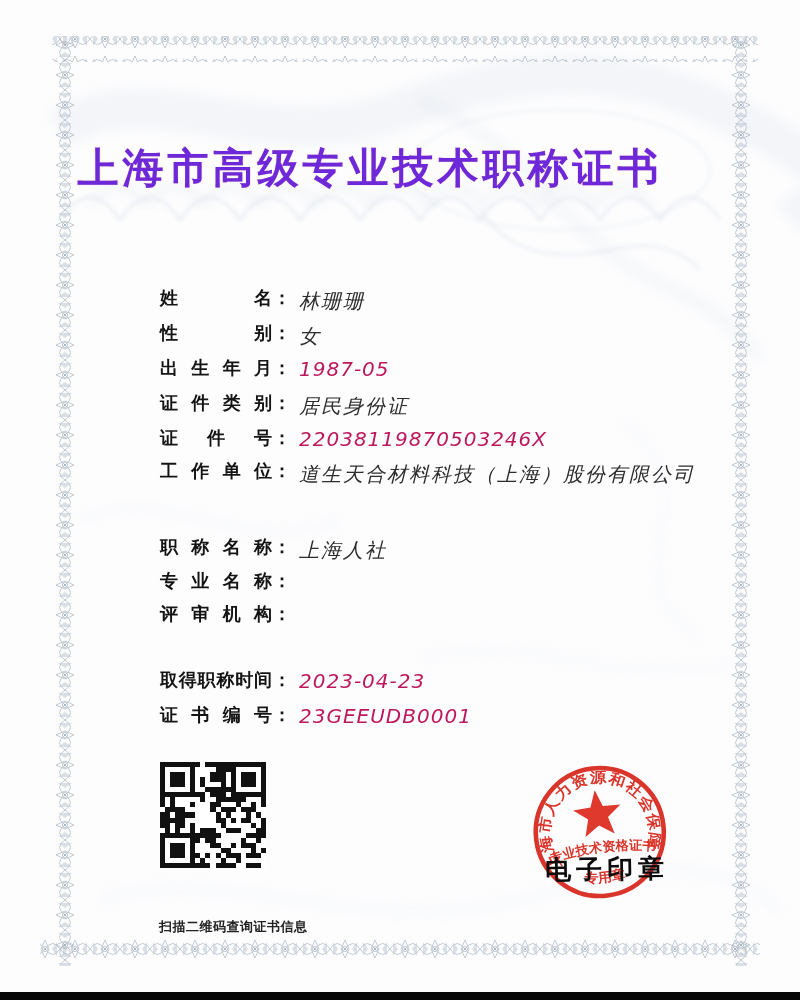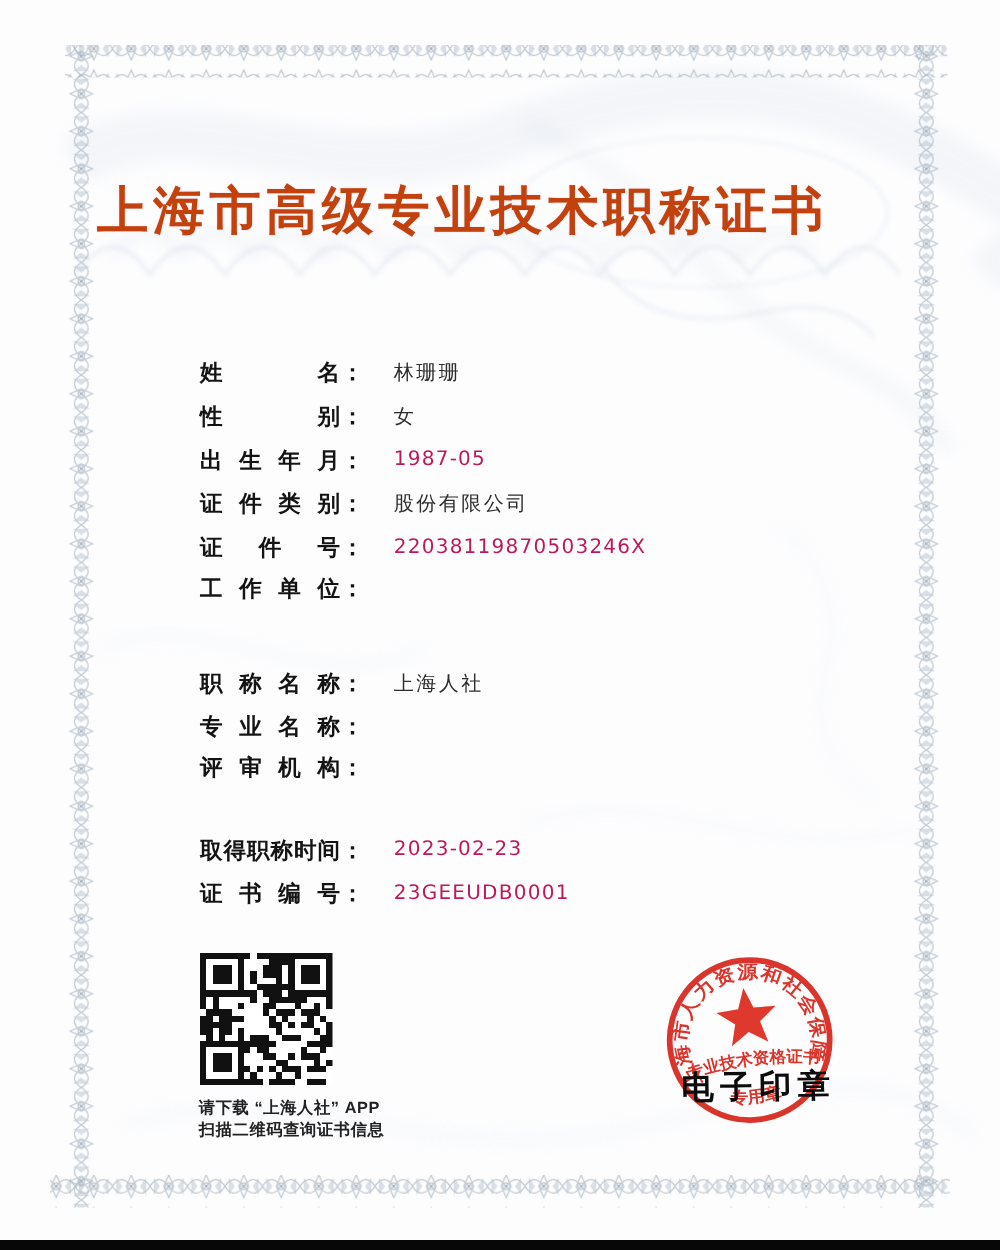--- a/index.html
+++ b/index.html
@@ -17,54 +17,55 @@
   .wm{position:absolute;left:0;top:0;width:800px;height:1000px;pointer-events:none;}
   
   .border-svg{position:absolute;left:0;top:0;width:800px;height:1000px;pointer-events:none;}
   
   .bottom-bar{position:absolute;left:0;top:992px;width:800px;height:8px;background:#070707;}
   
   .cert-title{
     position:absolute;left:0;top:141px;width:740px;
     text-align:center;
     font-size:41px;font-weight:700;letter-spacing:4px;
-    color:#c2410c;
+    color:#6d28d9;
     font-family:"Liberation Sans",sans-serif;
     text-shadow:0 0 1px rgba(194,25,30,.35);
   }
   
   .frow{position:absolute;left:160px;display:flex;align-items:flex-start;}
   .flabel{
     width:112px;flex:0 0 112px;
     font-size:18px;font-weight:700;color:#141414;
     font-family:"Liberation Sans",sans-serif;
   }
   .jchars{display:flex;justify-content:space-between;}
   .fcolon{font-size:18px;font-weight:700;color:#141414;margin-left:1px;}
   .fvalue{
-    margin-left:24px;padding-top:2px;
-    font-size:16px;color:#2d2d2d;letter-spacing:2px;
+    margin-left:8px;padding-top:2px;
+    font-size:20px;color:#2d2d2d;letter-spacing:2px;
     font-family:"DejaVu Serif","Liberation Serif",serif;
     white-space:nowrap;
+    font-style:italic;
   }
   .fvalue.num{
     font-family:"DejaVu Sans","Liberation Sans",sans-serif;
     letter-spacing:1px;color:#be185d;font-weight:500;padding-top:1px;
   }
   .fvalue.wrap{white-space:normal;width:438px;line-height:26px;letter-spacing:3px;}
   
   .qr-box{position:absolute;left:160px;top:762px;width:106px;height:106px;}
   .qr-box svg{display:block;width:106px;height:106px;shape-rendering:crispEdges;}
   .qr-caption{
     position:absolute;left:159px;width:230px;
     font-size:13px;font-weight:700;color:#222;letter-spacing:0.5px;
     font-family:"Liberation Sans",sans-serif;
   }
   .qr-cap1{top:877px;}
-  .qr-cap2{top:895px;}
+  .qr-cap2{top:918px;}
   
   .seal{position:absolute;left:513px;top:752px;width:174px;height:164px;}
   .seal-overlay{
     position:absolute;left:545px;top:852px;
     font-size:26px;font-weight:700;color:#0c0c0c;letter-spacing:5px;
     font-family:"Liberation Sans",sans-serif;
     transform:rotate(-1deg);
   }
 </style>
 </head>
@@ -155,39 +156,40 @@
     <span class="fvalue num">1987-05</span>
   </div>
   <div class="frow" style="top:391px">
     <span class="flabel jchars">
         <span>证</span>
         <span>件</span>
         <span>类</span>
         <span>别</span>
       </span>
       <span class="fcolon">：</span>
-    <span class="fvalue">股份有限公司</span>
+    <span class="fvalue">居民身份证</span>
   </div>
   <div class="frow" style="top:426px">
     <span class="flabel jchars">
         <span>证</span>
         <span>件</span>
         <span>号</span>
       </span>
       <span class="fcolon">：</span>
     <span class="fvalue num">22038119870503246X</span>
   </div>
   <div class="frow" style="top:459px">
     <span class="flabel jchars">
         <span>工</span>
         <span>作</span>
         <span>单</span>
         <span>位</span>
       </span>
       <span class="fcolon">：</span>
+    <span class="fvalue">道生天合材料科技（上海）股份有限公司</span>
   </div>
 
   <div class="frow" style="top:535px">
     <span class="flabel jchars">
         <span>职</span>
         <span>称</span>
         <span>名</span>
         <span>称</span>
       </span>
       <span class="fcolon">：</span>
@@ -215,21 +217,21 @@
   <div class="frow" style="top:668px">
     <span class="flabel jchars">
         <span>取</span>
         <span>得</span>
         <span>职</span>
         <span>称</span>
         <span>时</span>
         <span>间</span>
       </span>
       <span class="fcolon">：</span>
-    <span class="fvalue num">2023-02-23</span>
+    <span class="fvalue num">2023-04-23</span>
   </div>
   <div class="frow" style="top:703px">
     <span class="flabel jchars">
         <span>证</span>
         <span>书</span>
         <span>编</span>
         <span>号</span>
       </span>
       <span class="fcolon">：</span>
     <span class="fvalue num">23GEEUDB0001</span>
@@ -387,21 +389,20 @@
           <rect x="2" y="2" width="3" height="3"></rect>
           <rect x="14" y="0" width="7" height="7"></rect>
           <rect x="15" y="1" width="5" height="5" fill="#ffffff"></rect>
           <rect x="16" y="2" width="3" height="3"></rect>
           <rect x="0" y="14" width="7" height="7"></rect>
           <rect x="1" y="15" width="5" height="5" fill="#ffffff"></rect>
           <rect x="2" y="16" width="3" height="3"></rect>
         </g>
     </svg>
   </div>
-  <div class="qr-caption qr-cap1">请下载 “上海人社” APP</div>
   <div class="qr-caption qr-cap2">扫描二维码查询证书信息</div>
 
   <svg class="seal" viewBox="0 0 174 164">
     <g transform="rotate(-7 87 82)" opacity="0.93">
       <circle cx="87" cy="80" r="64" fill="none" stroke="#d8261c" stroke-width="4.6"></circle>
       <polygon points="87,38 93.2,54.5 110.8,55.3 97,66.2 101.7,83.2 87,73.5 72.3,83.2 77,66.2 63.2,55.3 80.8,54.5" fill="#dd2a1e"></polygon>
       <defs>
         <path id="ringPath" d="M 46,109 A 50,50 0 1 1 128,109" fill="none"></path>
         <path id="midPath" d="M 30,106 Q 87,93 144,106" fill="none"></path>
         <path id="botPath" d="M 58,126 Q 87,134 116,126" fill="none"></path>

